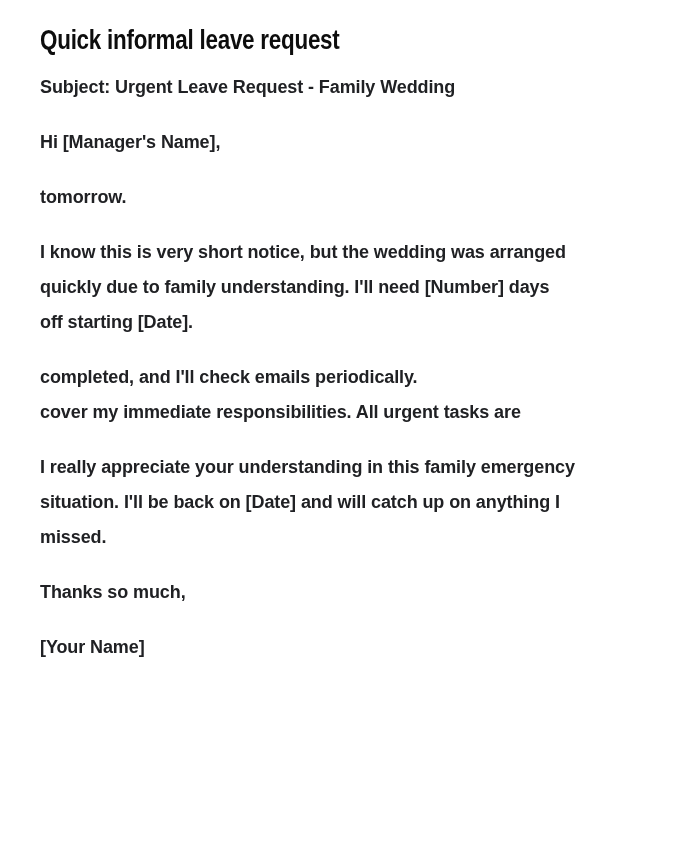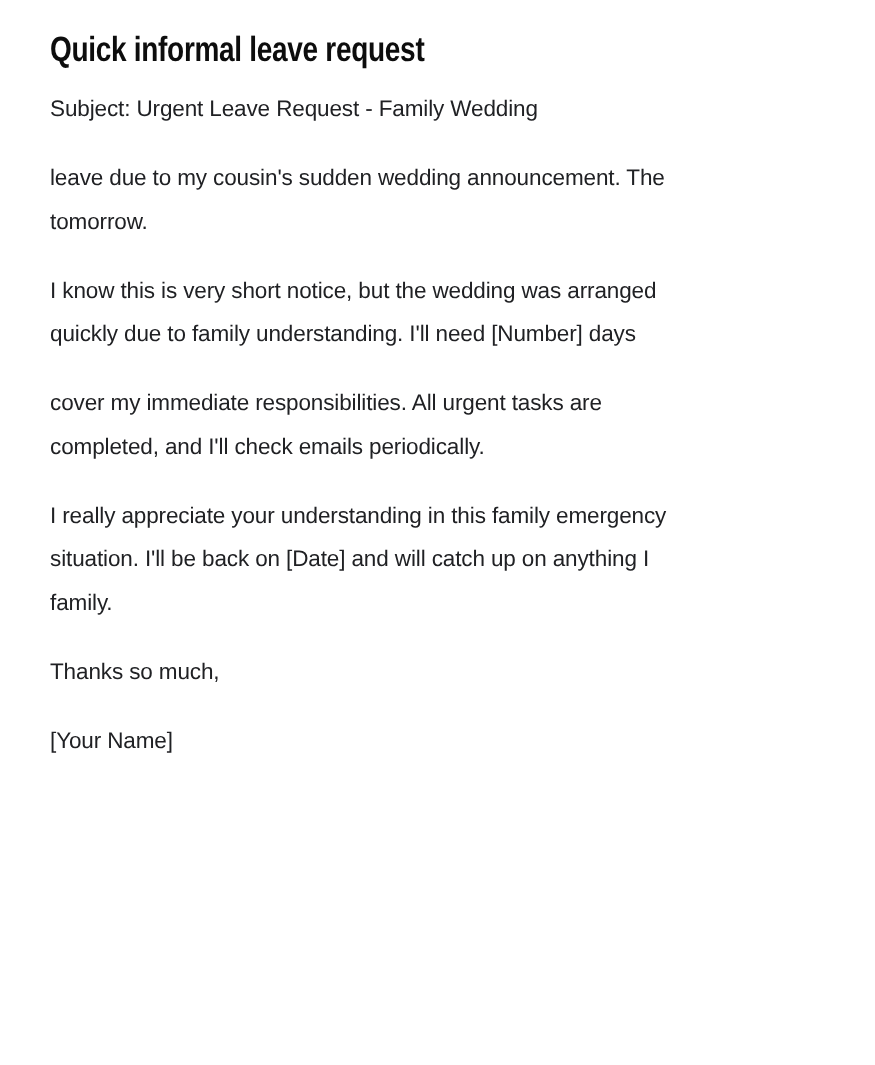--- a/index.html
+++ b/index.html
@@ -30,53 +30,57 @@
   .para {
     margin: 0 0 20px 0;
     font-size: 18px;
     line-height: 35px;
     color: #202124;
     letter-spacing: -0.1px;
   }
   .line {
     display: block;
     white-space: nowrap;
+    font-weight: bold;
   }
 </style>
 </head>
 <body>
 
 <div class="page">
 
   <h1 class="doc-title">Quick informal leave request</h1>
 
   <p class="para">
     <span class="line">Subject: Urgent Leave Request - Family Wedding</span>
   </p>
 
+  <p class="para">
+    <span class="line">Hi [Manager's Name],</span>
+  </p>
 
   <p class="para">
-    <span class="line">leave due to my cousin's sudden wedding announcement. The</span>
     <span class="line">tomorrow.</span>
   </p>
 
   <p class="para">
     <span class="line">I know this is very short notice, but the wedding was arranged</span>
     <span class="line">quickly due to family understanding. I'll need [Number] days</span>
+    <span class="line">off starting [Date].</span>
   </p>
 
   <p class="para">
+    <span class="line">completed, and I'll check emails periodically.</span>
     <span class="line">cover my immediate responsibilities. All urgent tasks are</span>
-    <span class="line">completed, and I'll check emails periodically.</span>
   </p>
 
   <p class="para">
     <span class="line">I really appreciate your understanding in this family emergency</span>
     <span class="line">situation. I'll be back on [Date] and will catch up on anything I</span>
-    <span class="line">family.</span>
+    <span class="line">missed.</span>
   </p>
 
   <p class="para">
     <span class="line">Thanks so much,</span>
   </p>
 
   <p class="para">
     <span class="line">[Your Name]</span>
   </p>
 

